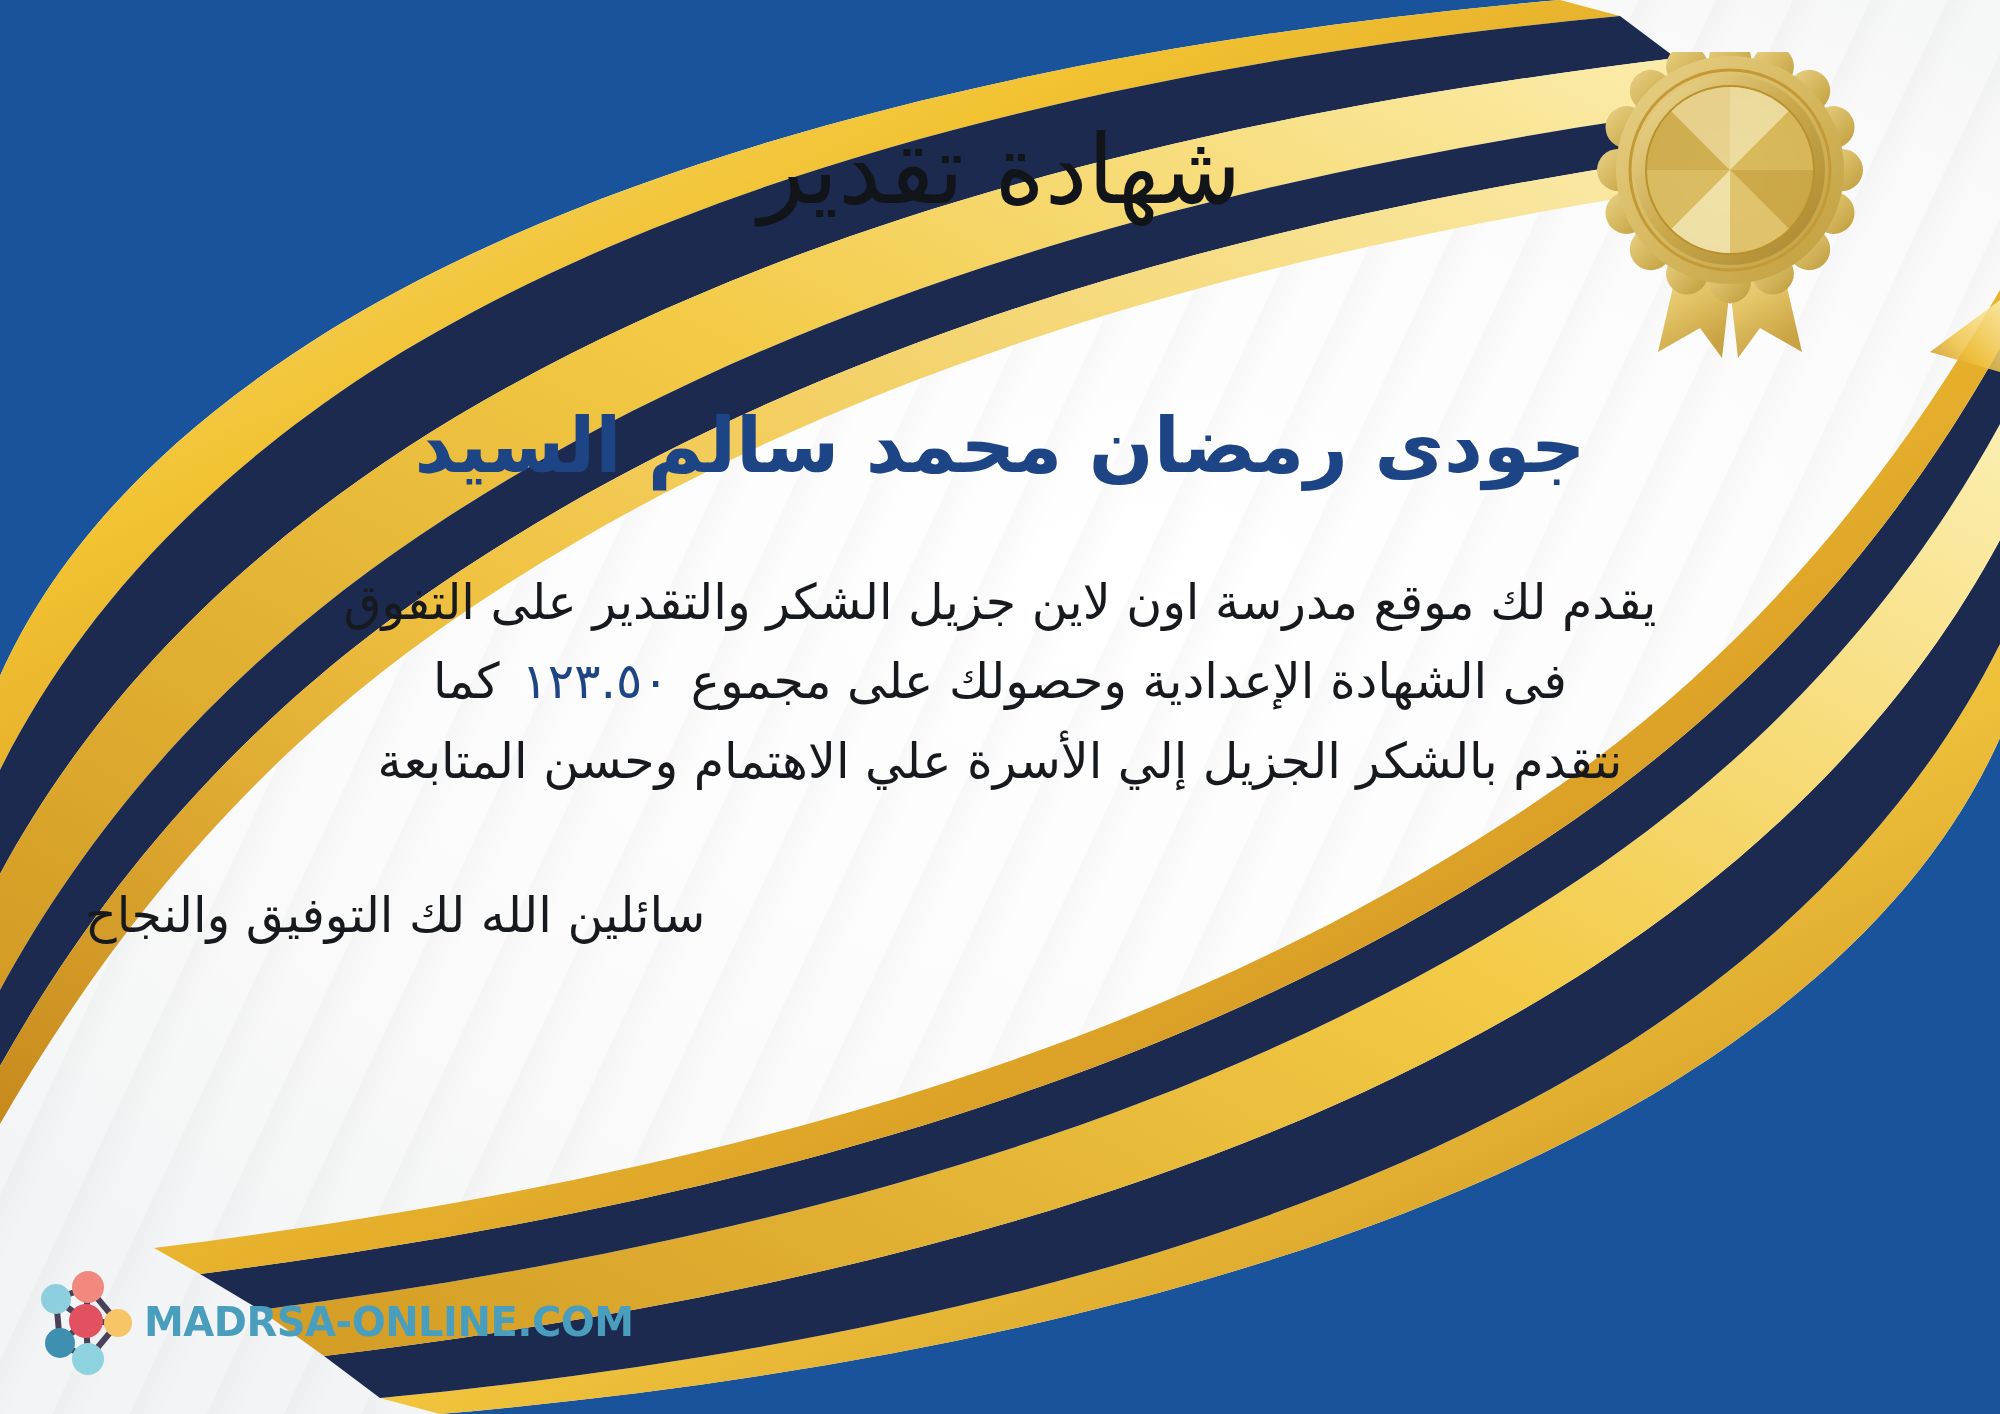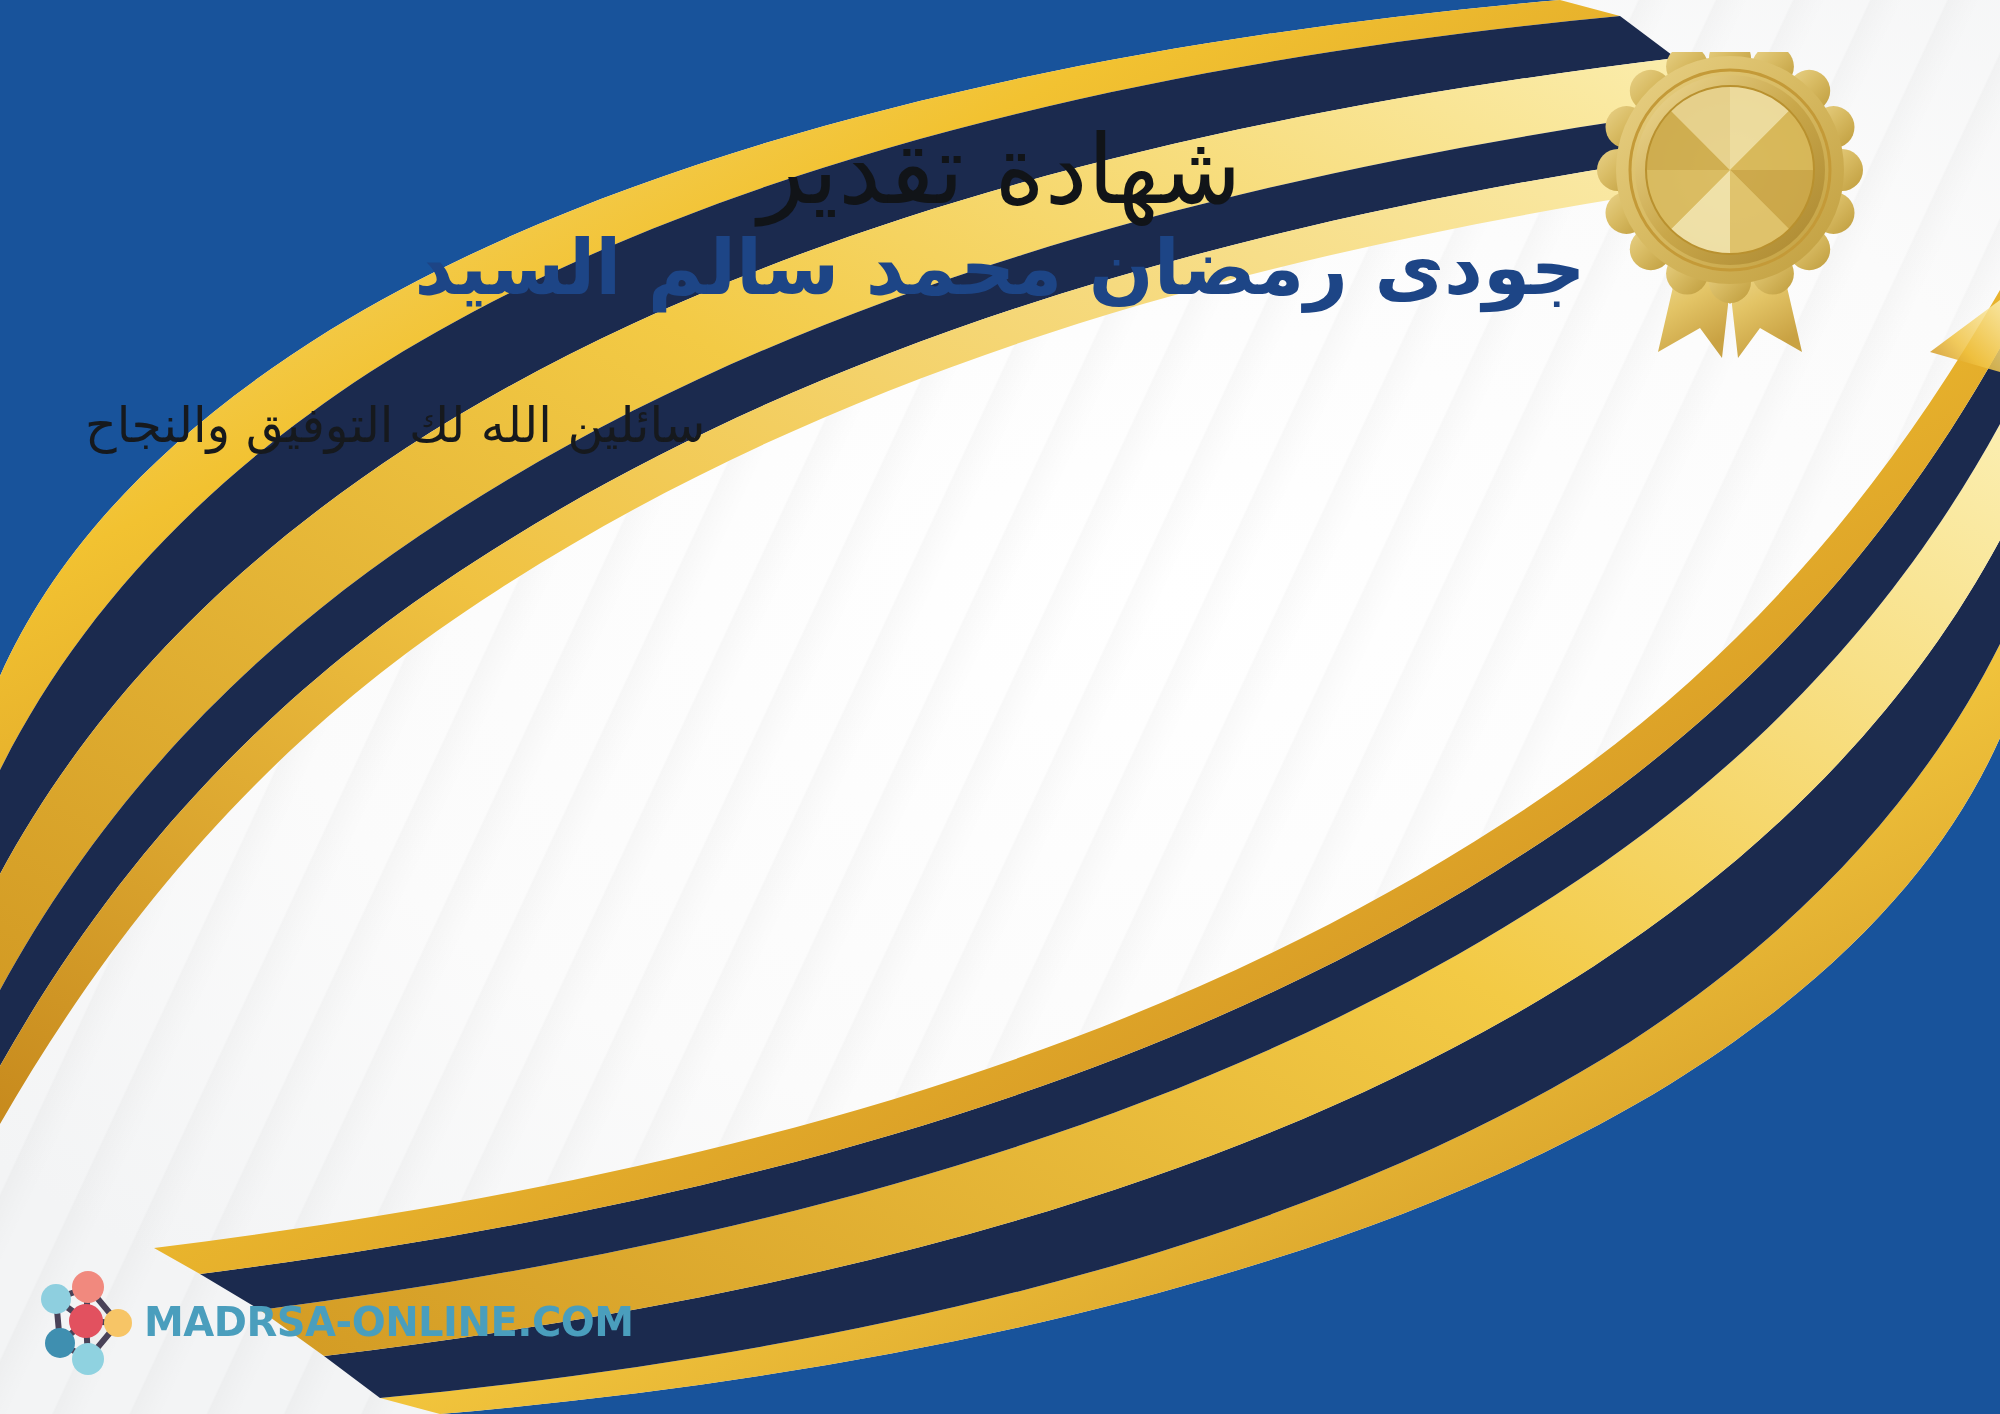--- a/index.html
+++ b/index.html
@@ -42,20 +42,21 @@
     display:flex;flex-direction:column;align-items:center;
     direction:rtl;
   }
   .title{
     margin-top:118px;
     font-size:96px;line-height:1.1;font-weight:400;color:#111418;
     letter-spacing:1px;
     text-align:center;
   }
   .recipient{
+    margin-top:178px;
     font-size:76px;line-height:1.15;font-weight:700;color:#1d4586;
     text-align:center;
   }
   .body{
     margin-top:74px;width:1830px;text-align:center;
     font-size:49px;line-height:1.62;color:#16191d;font-weight:400;
   }
   .body .line{display:block;white-space:nowrap;}
   .grade{color:#1d4586;font-weight:400;letter-spacing:2px;padding:0 22px;}
   .closing{
@@ -211,20 +212,25 @@
       <circle cx="0" cy="0" r="84" fill="none" stroke="#b9912f" stroke-width="2"></circle>
     </g>
   </svg>
 
   <div class="content">
 
     <div class="title">شهادة تقدير</div>
 
     <div class="recipient">جودى رمضان محمد سالم السيد</div>
 
+    <div class="body">
+      <span class="line">يقدم لك موقع مدرسة اون لاين جزيل الشكر  والتقدير على التفوق</span>
+      <span class="line"><span>فى الشهادة الإعدادية وحصولك على مجموع</span><span class="grade">١٢٣.٥٠</span><span>كما</span></span>
+      <span class="line">نتقدم  بالشكر الجزيل إلي الأسرة علي الاهتمام وحسن المتابعة</span>
+    </div>
 
     <div class="closing">سائلين الله لك التوفيق  والنجاح</div>
   </div>
 
   <div class="logo">
     <svg class="logo-mark" viewBox="0 0 118 118">
       <g stroke="#4a4258" stroke-width="6" stroke-linecap="round">
         <line x1="30" y1="36" x2="62" y2="24"></line>
         <line x1="62" y1="24" x2="60" y2="58"></line>
         <line x1="30" y1="36" x2="60" y2="58"></line>

